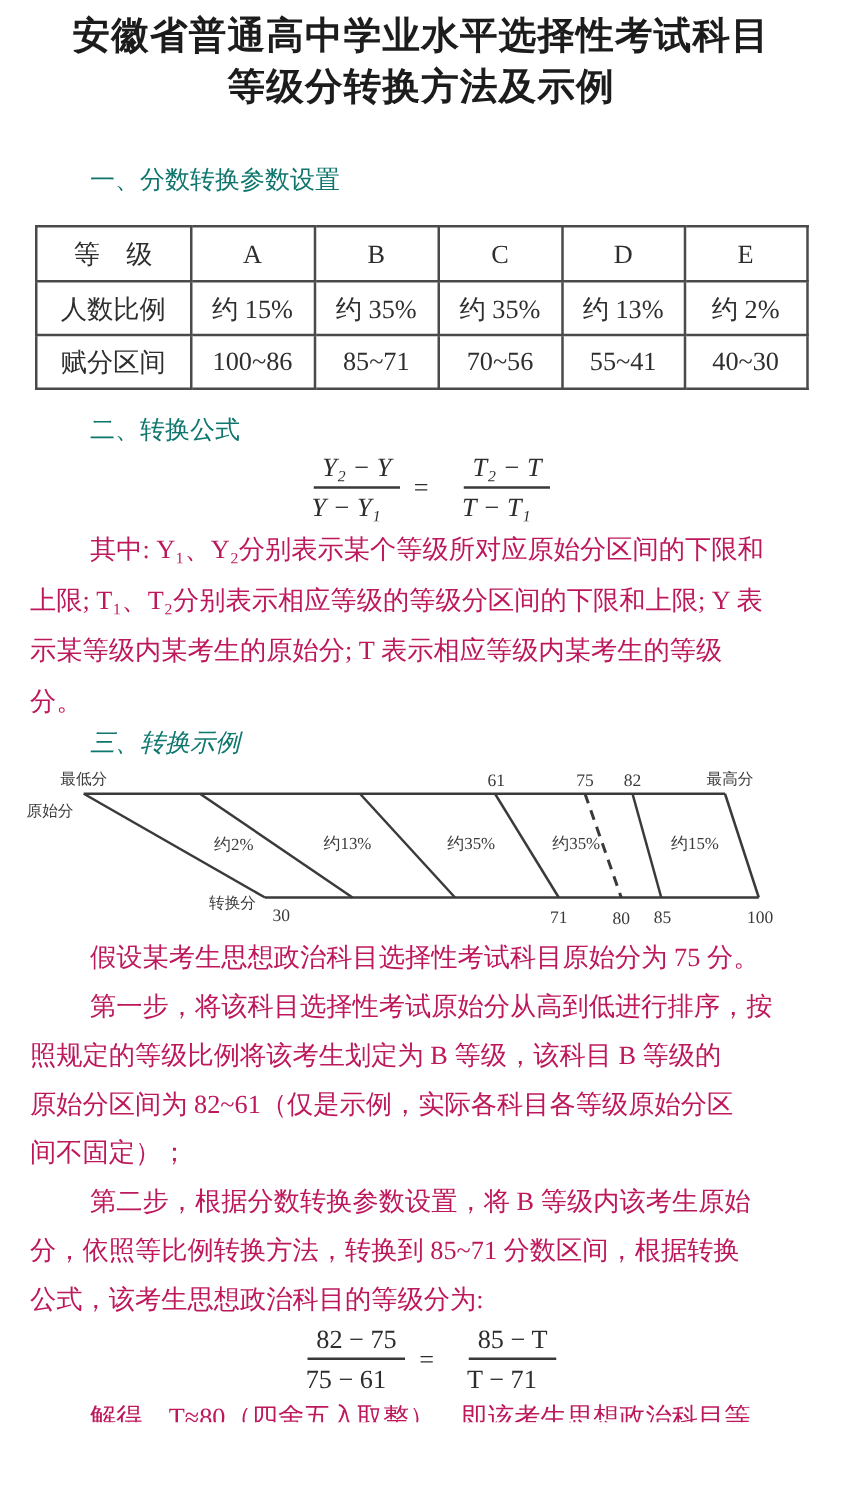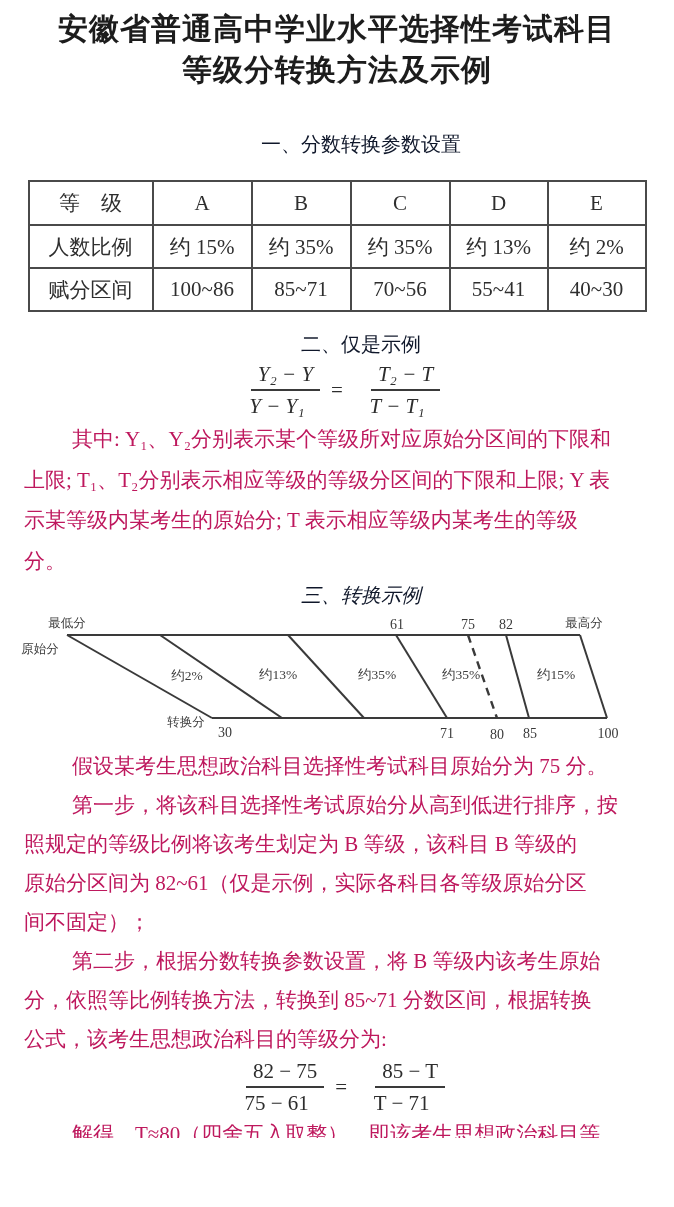--- a/index.html
+++ b/index.html
@@ -18,22 +18,21 @@
     font-weight:bold;
     line-height:41px;
     color:#1c1c1c;
     letter-spacing:1px;
   }
   .heading{
     margin:0 24px;
     font-size:20px;
     line-height:28px;
     text-indent:48px;
-    color:#0f172a;
-    text-align:center;
+    color:#0f766e;
   }
   .h1{margin-top:40px;}
   .h2{margin-top:18px;}
   .h3{margin-top:0;font-style:italic;}
   table.params{
     border-collapse:collapse;
     table-layout:fixed;
     width:617px;
     margin:22px auto 0 auto;
   }
@@ -117,21 +116,21 @@
       <td>赋分区间</td>
       <td>100~86</td>
       <td>85~71</td>
       <td>70~56</td>
       <td>55~41</td>
       <td>40~30</td>
     </tr>
   </tbody>
     </table>
 
-  <div class="heading h2">二、仅是示例</div>
+  <div class="heading h2">二、转换公式</div>
 
   <div class="formula f1">
     <span class="frac">
       <span class="num">Y₂ − Y</span>
       <span class="den">Y − Y₁</span>
     </span>
     <span class="eq">=</span>
     <span class="frac">
       <span class="num">T₂ − T</span>
       <span class="den">T − T₁</span>

